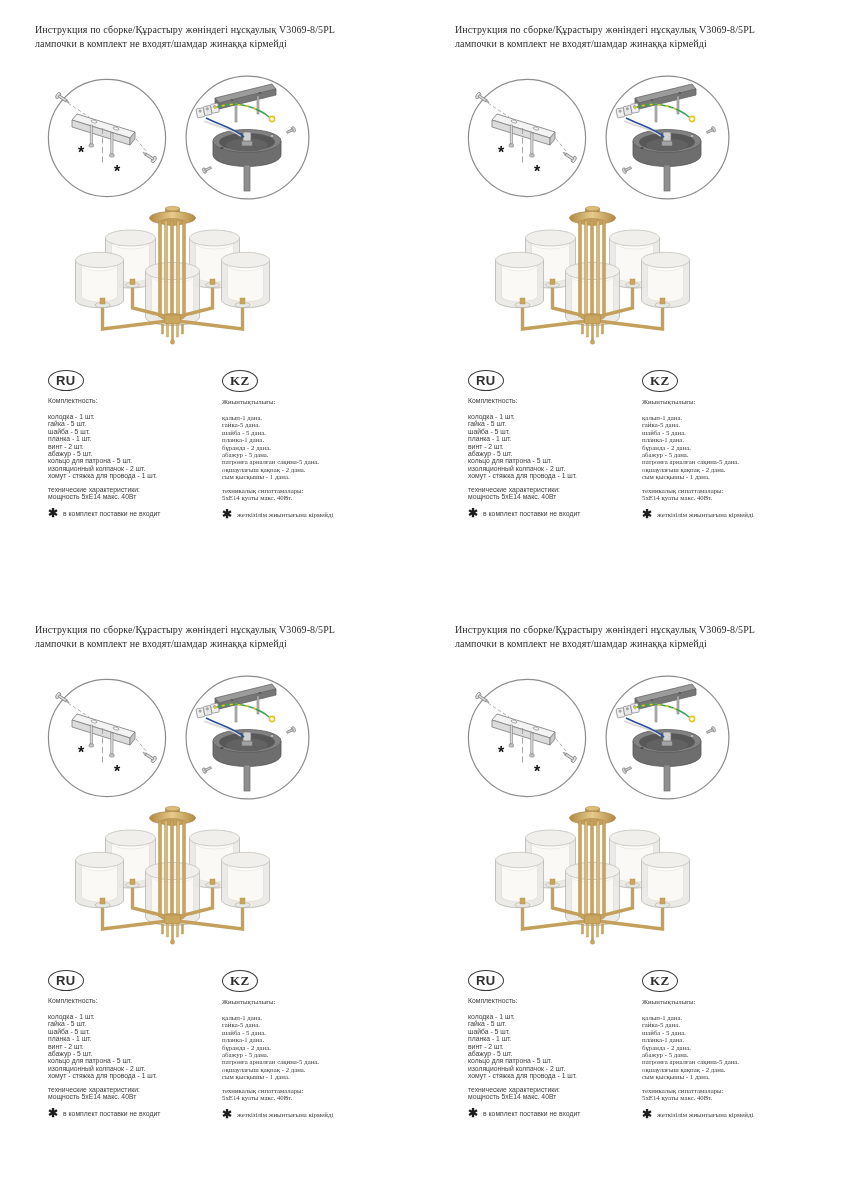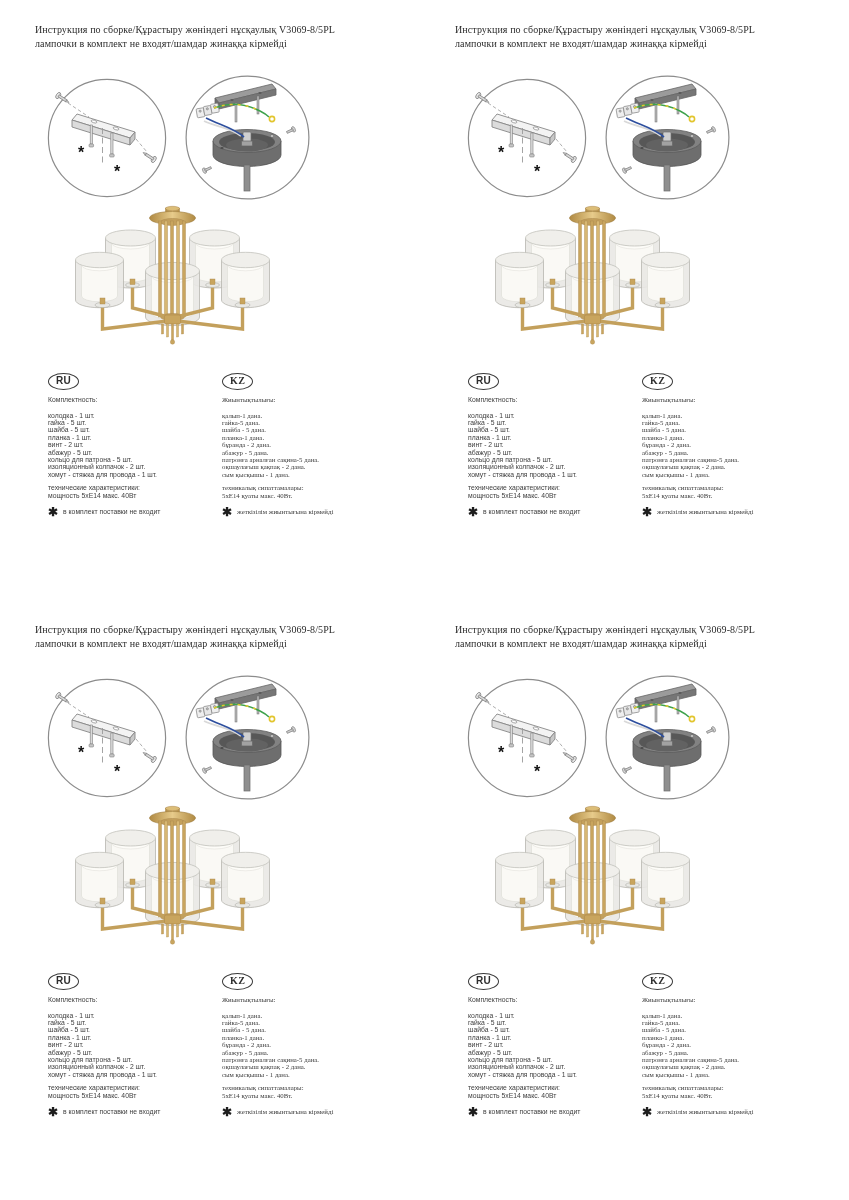--- a/index.html
+++ b/index.html
@@ -6,21 +6,21 @@
   body{width:849px;height:1200px;position:relative;font-family:"Liberation Sans",sans-serif;color:#3c3c3c;overflow:hidden;}
   .quad-slot{position:absolute;width:429px;height:600px;}
   #q1{left:0;top:0;} #q2{left:420px;top:0;} #q3{left:0;top:600px;} #q4{left:420px;top:600px;}
   .quadrant{position:absolute;left:0;top:0;width:429px;height:600px;}
   .title{position:absolute;left:35px;top:23px;font-size:10px;line-height:13.5px;color:#2b2b2b;letter-spacing:0.1px;white-space:nowrap;font-family:Liberation Serif, serif;}
   .circle1{position:absolute;left:47px;top:78px;width:120px;height:120px;}
   .circle2{position:absolute;left:184px;top:75px;width:127px;height:125px;}
   .chandelier{position:absolute;left:70px;top:205px;width:205px;height:148px;}
   .col{position:absolute;top:370px;width:170px;}
   .col.ru{left:48px;} .col.kz{left:222px;font-family:Liberation Serif, serif;}
-  .badge{display:inline-block;border:1.2px solid #3a3a3a;border-radius:50%;padding:1.5px 7px 2.5px;font-weight:bold;font-size:10px;color:#2e2e2e;letter-spacing:0.4px;}
+  .badge{display:inline-block;border:1.2px solid #3a3a3a;border-radius:50%;padding:1.5px 7px 2.5px;font-weight:bold;font-size:13px;color:#2e2e2e;letter-spacing:0.4px;}
   .heading{margin-top:6px;font-size:6.8px;color:#404040;}
   .items{margin-top:9px;}
   .items div{font-size:6.8px;line-height:7.4px;color:#404040;white-space:nowrap;}
   .specs{margin-top:6px;}
   .specs div{font-size:6.8px;line-height:7.4px;color:#404040;}
   .note{margin-top:8px;display:flex;align-items:center;}
   .note .star{font-size:12px;font-weight:bold;color:#1d1d1d;margin-right:5px;line-height:10px;}
   .note .ntext{font-size:6.8px;color:#404040;white-space:nowrap;}
   svg{display:block;}
 </style>

